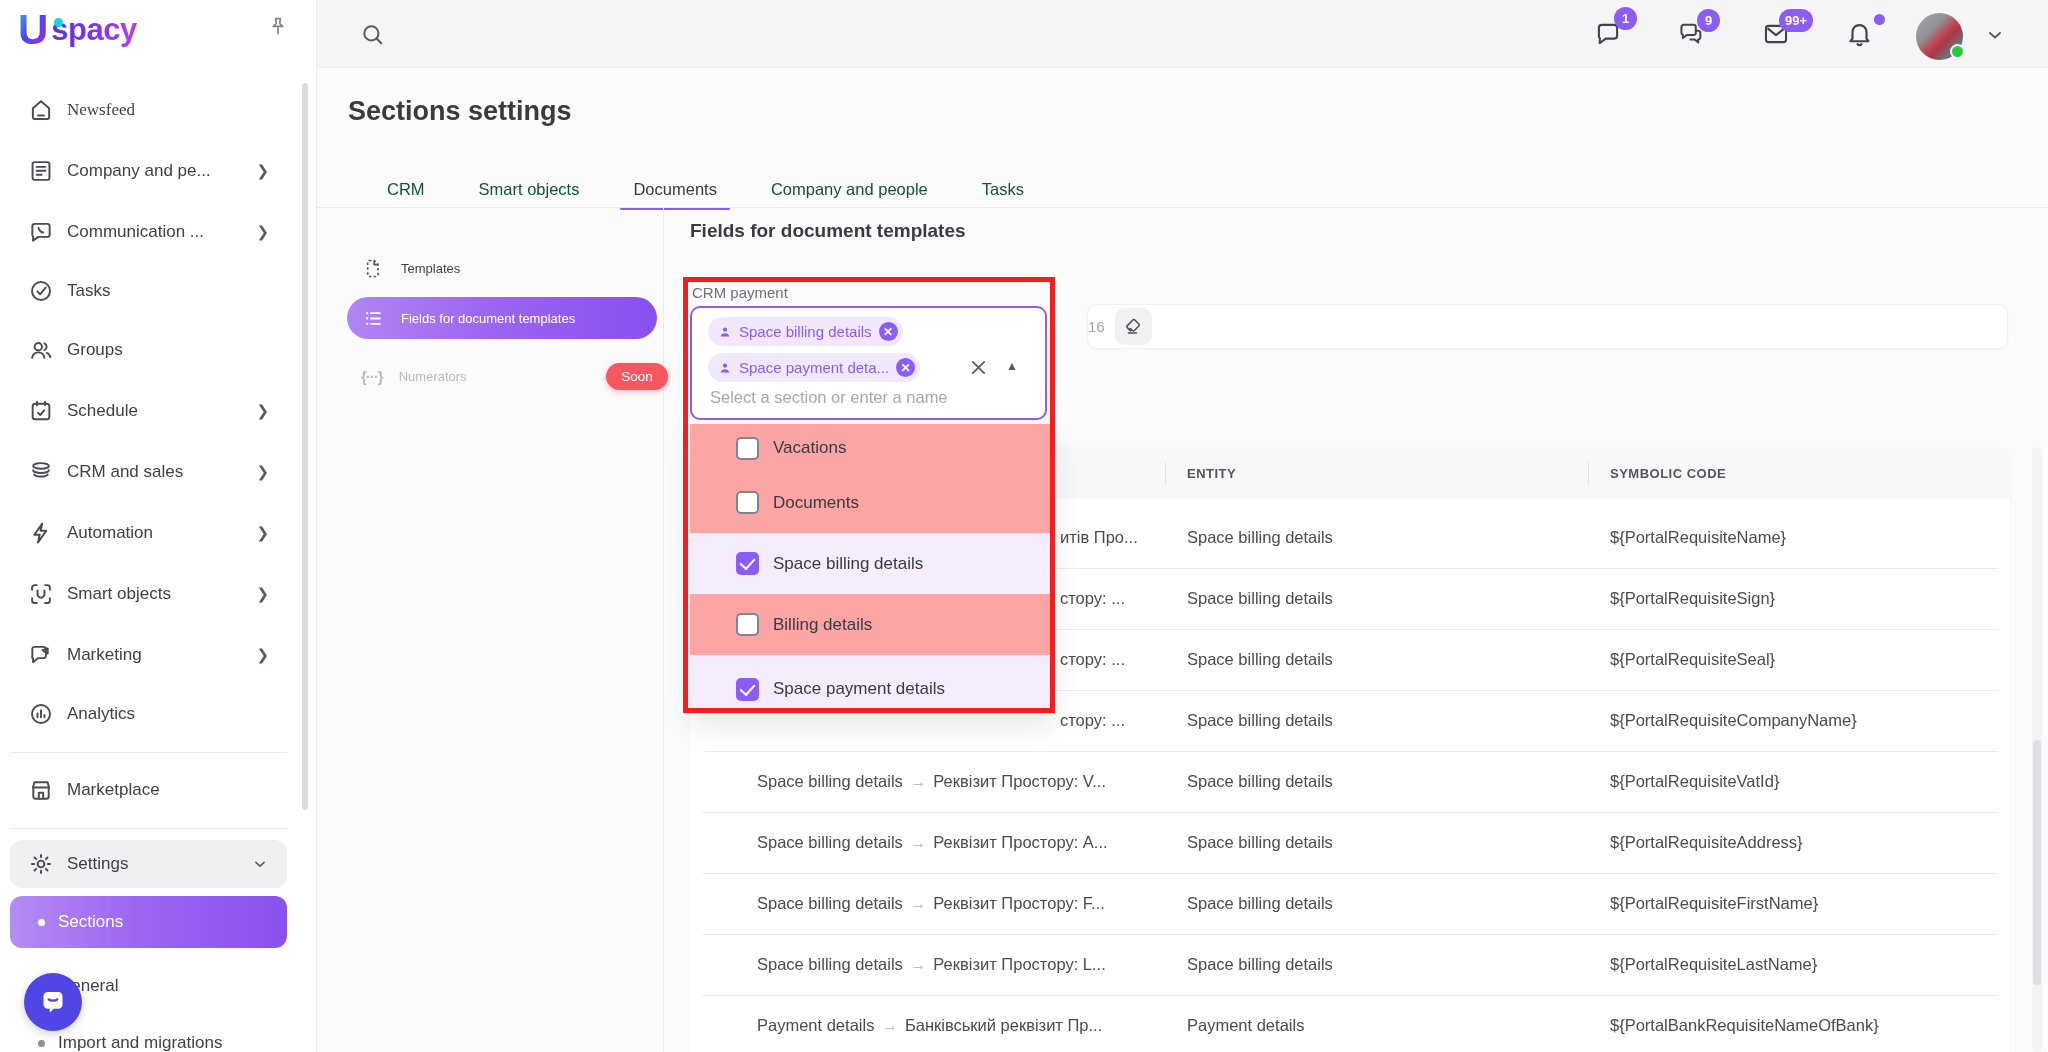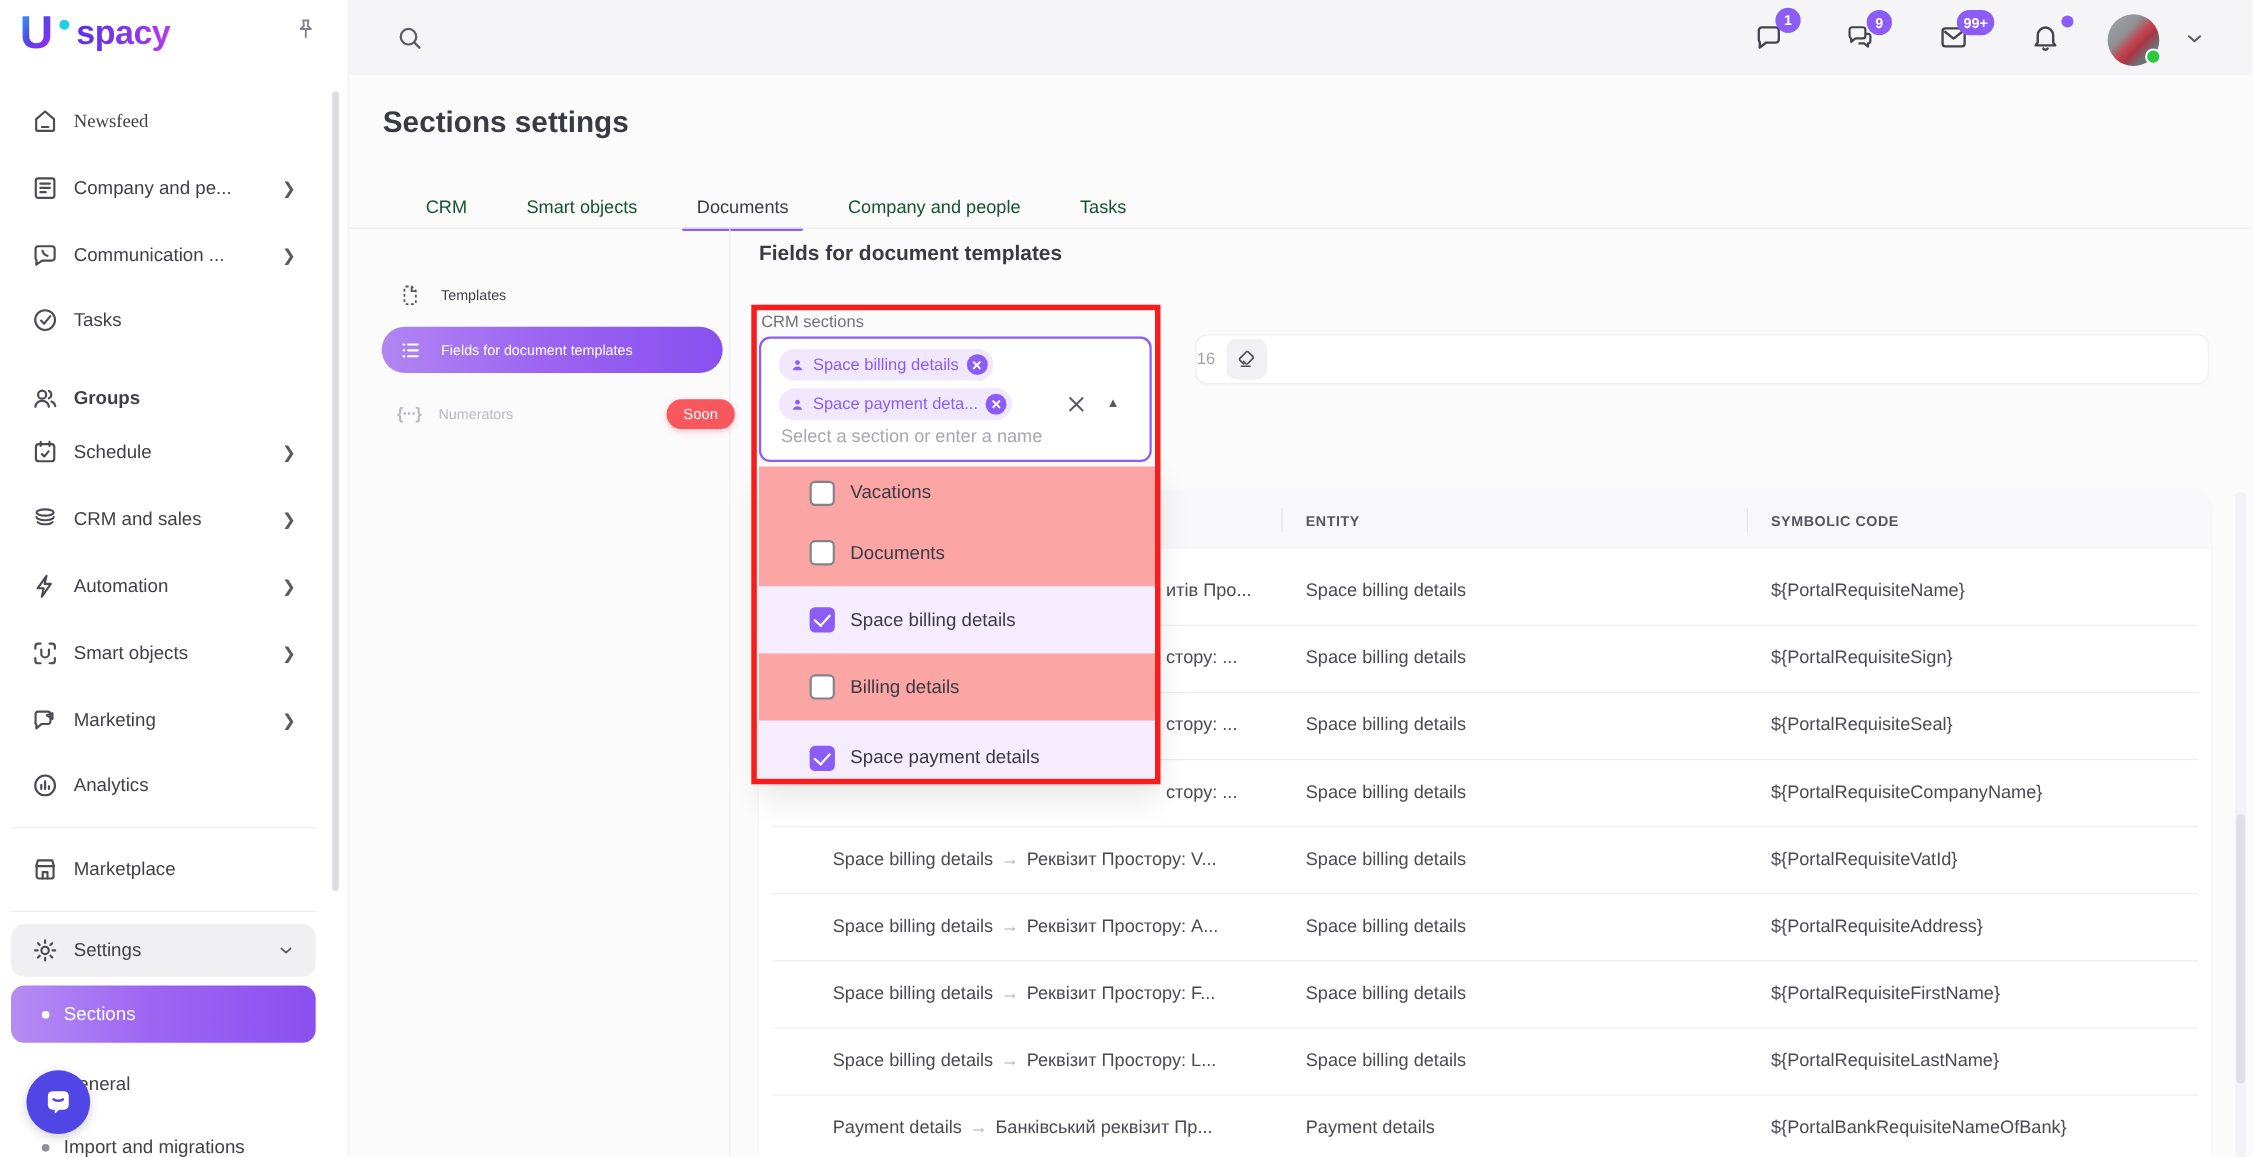--- a/index.html
+++ b/index.html
@@ -21,21 +21,21 @@
   .avatar-dot{position:absolute;left:1633px;top:44px;width:15px;height:15px;border-radius:50%;background:#28c840;border:2.5px solid #f5f5f7}
   .tb-chev{position:absolute;left:1667px;top:24px;color:#5a5a63}
 
   
   .sidebar{position:absolute;left:0;top:0;width:317px;height:1052px;background:#fff;border-right:1px solid #ededf0;z-index:3}
   .logo{position:absolute;left:18px;top:6px;display:flex;align-items:flex-start}
   .logo-mark{font-size:42px;line-height:48px;font-weight:800;
              background:linear-gradient(125deg,#2bb7f5 0%,#4f46e5 45%,#8b2ff0 75%,#d43fe0 100%);
              -webkit-background-clip:text;background-clip:text;color:transparent}
   .logo-dot{position:absolute;left:36px;top:12px;width:9px;height:9px;border-radius:50%;background:#19d2e8}
-  .logo-text{font-size:31px;line-height:48px;font-weight:700;letter-spacing:-.5px;margin-left:21px;
+  .logo-text{font-size:31px;line-height:48px;font-weight:700;letter-spacing:-.5px;margin-left:3px;
              background:linear-gradient(90deg,#5b2fe8 0%,#8b35ee 60%,#b63bf0 100%);
              -webkit-background-clip:text;background-clip:text;color:transparent}
   .pin{position:absolute;left:266px;top:15px;color:#83838c}
   .sb-item{position:absolute;left:10px;width:277px;height:50px;display:flex;align-items:center;padding:0 18px 0 18px;border-radius:12px;cursor:pointer}
   .sb-ico{width:26px;height:26px;color:#4b4b53;flex:0 0 26px;display:flex;align-items:center;justify-content:center}
   .sb-label{font-size:17px;color:#3f3f46;margin-left:13px;white-space:nowrap;flex:1}
   .sb-chev{color:#5a5a63;font-size:15px}
   .sb-div{position:absolute;left:10px;width:277px;height:1px;background:#ebebee}
   .pill-gray{background:#f0f0f3;height:48px}
   .pill-purple{background:linear-gradient(90deg,#b68cf3 0%,#9d66f2 45%,#8a50f0 100%);height:52px}
@@ -168,21 +168,21 @@
       </div>
       <div class="sb-item" style="top: 266px;">
         <span class="sb-ico">
           <svg width="26" height="26" viewBox="0 0 24 24" fill="none" stroke="currentColor" stroke-width="1.8" stroke-linecap="round" stroke-linejoin="round">
             <circle cx="12" cy="12" r="8.3"></circle>
             <path d="m8.6 12.4 2.6 2.6 5.2-6.3"></path>
           </svg>
         </span>
         <span class="sb-label">Tasks</span>
       </div>
-      <div class="sb-item" style="top: 337px; font-weight: bold;">
+      <div class="sb-item" style="top: 325px;">
         <span class="sb-ico">
           <svg width="26" height="26" viewBox="0 0 24 24" fill="none" stroke="currentColor" stroke-width="1.8" stroke-linecap="round" stroke-linejoin="round">
             <circle cx="9.5" cy="9" r="3.4"></circle>
             <path d="M3.8 19.2c.6-3.3 2.8-5 5.7-5s5.1 1.7 5.7 5"></path>
             <path d="M15.2 5.9a3.4 3.4 0 0 1 0 6.2"></path>
             <path d="M17.4 14.7c1.8.7 2.8 2 3.2 4"></path>
           </svg>
         </span>
         <span class="sb-label">Groups</span>
       </div>
@@ -478,21 +478,21 @@
           </div>
           <div class="tcell ent">Payment details</div>
           <div class="tcell code">${PortalBankRequisiteNameOfBank}</div>
         </div>
       </div>
   </div>
 
   <div class="main-scroll-track"></div>
   <div class="main-scroll-thumb"></div>
 
-  <div class="crm-label">CRM sections</div>
+  <div class="crm-label">CRM payment</div>
   <div class="select">
     <div class="chip" style="top:9px">
       <span class="chip-person">
         <svg width="16" height="16" viewBox="0 0 24 24">
           <circle cx="12" cy="8.4" r="3.2" fill="currentColor"></circle>
           <path d="M5.6 18.8c.7-3.3 3.1-4.9 6.4-4.9s5.7 1.6 6.4 4.9z" fill="currentColor"></path>
         </svg>
       </span>
       <span class="chip-label">Space billing details</span>
       <span class="chip-x">✕</span>

